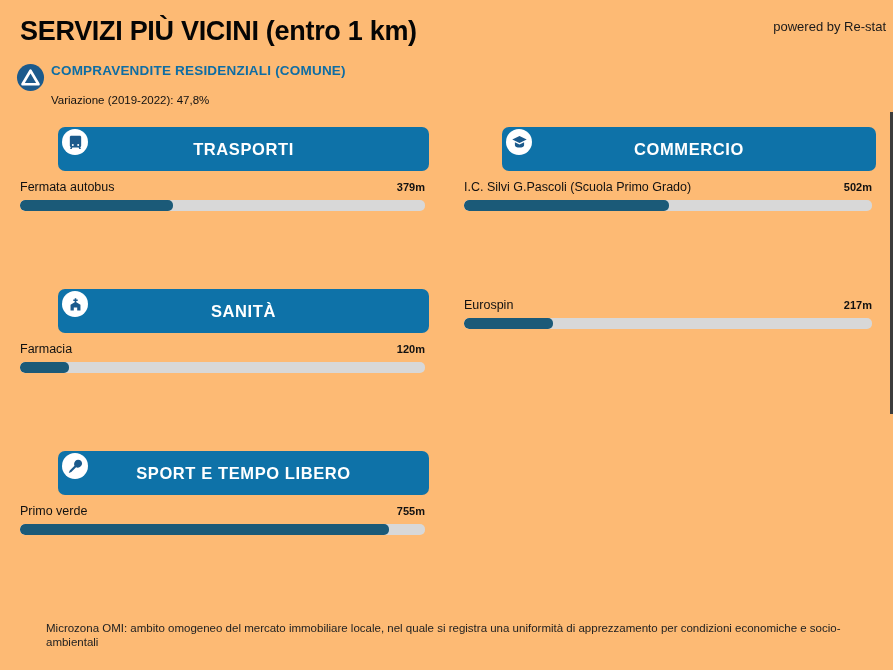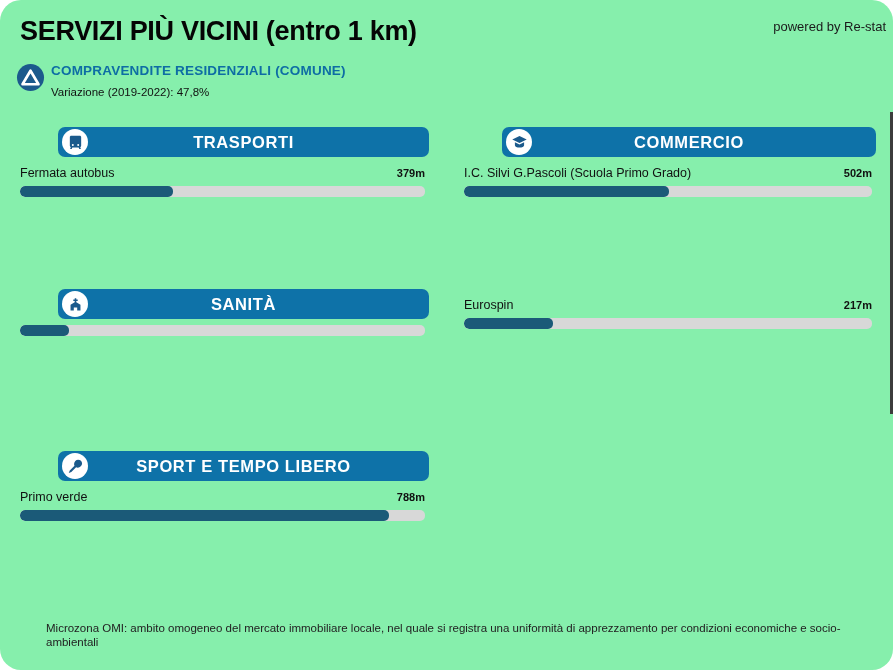--- a/index.html
+++ b/index.html
@@ -1,38 +1,38 @@
 <!DOCTYPE html>
 <html><head>
 <meta charset="utf-8">
 <style>
   * { margin:0; padding:0; box-sizing:border-box; }
   html,body { background:#ffffff; }
   body { font-family:"Liberation Sans", sans-serif; }
   .canvas {
-    position:relative; width:893px; height:670px; background:#86efac; overflow:hidden;border-radius:21px;
+    position:relative; width:893px; height:670px; background:#fdba74; overflow:hidden;
   }
   .page-title {
     position:absolute; left:20px; top:16px;
     font-size:27px; font-weight:800; color:#050505; letter-spacing:-0.3px;
   }
   .powered-by {
     position:absolute; right:7px; top:19px;
     font-size:13px; color:#1a1a1a;
   }
   .summary {
     position:absolute; left:16px; top:63px; display:flex; align-items:flex-start;
   }
   .summary .icon-wrap { width:29px; height:29px; margin-right:6px; flex:0 0 auto; }
   .summary-text .s-title { font-size:13.5px; font-weight:bold; color:#0e6da4; letter-spacing:0.2px; }
-  .summary-text .s-sub { font-size:11.5px; color:#111; margin-top:8px; }
+  .summary-text .s-sub { font-size:11.5px; color:#111; margin-top:16px; }
 
   .card { position:absolute; }
   .card-header {
-    position:relative; height:30px; border-radius:7px;
+    position:relative; height:44px; border-radius:7px;
     background:#0e72a8; display:flex; align-items:center; justify-content:center;margin-left:40px;
   }
   .card-header .icon-circle {
     position:absolute; left:4px; top:2px; width:26px; height:26px;
     background:#fff; border-radius:50%;
     display:flex; align-items:center; justify-content:center;
   }
   .icon-circle svg { width:17px; height:17px; }
   .card-title {
     color:#fff; font-weight:bold; font-size:16.5px; letter-spacing:0.6px;
@@ -116,20 +116,24 @@
 
   <div class="card" style="left:18px; top:289px; width:411px;">
     <div class="card-header">
       <span class="icon-circle">
         <svg viewBox="0 0 24 24" fill="#1b5a8c">
           <path d="M5 20.5v-8l7-4.5 7 4.5v8h-4.6v-4.4H9.6v4.4H5zM10.9 3h2.2v2h2v2.2h-2v2h-2.2v-2h-2V5h2V3z"></path>
         </svg>
       </span>
       <span class="card-title">SANITÀ</span>
     </div>
+    <div class="card-row">
+      <span class="item-label">Farmacia</span>
+      <span class="item-distance">120m</span>
+    </div>
     <div class="bar-track">
       <div class="bar-fill" style="width: 12%;"></div>
     </div>
   </div>
 
   <div class="card" style="left:462px; top:289px; width:414px;">
     <div class="card-row">
       <span class="item-label">Eurospin</span>
       <span class="item-distance">217m</span>
     </div>
@@ -142,21 +146,21 @@
     <div class="card-header">
       <span class="icon-circle">
         <svg viewBox="0 0 24 24" fill="#1b5a8c">
           <path d="M15.7 2.3c-3 0-5.7 2.8-5.7 6.1 0 .9.2 1.7.6 2.4l-6.7 6.7-1.4 3.6 3.6-1.4 6.7-6.7c.7.4 1.5.6 2.4.6 3.3 0 6.1-2.7 6.1-5.7 0-3.3-2.4-5.6-5.6-5.6z"></path>
         </svg>
       </span>
       <span class="card-title">SPORT E TEMPO LIBERO</span>
     </div>
     <div class="card-row">
       <span class="item-label">Primo verde</span>
-      <span class="item-distance">788m</span>
+      <span class="item-distance">755m</span>
     </div>
     <div class="bar-track">
       <div class="bar-fill" style="width: 91.1%;"></div>
     </div>
   </div>
 
   <div class="footer-note">Microzona OMI: ambito omogeneo del mercato immobiliare locale, nel quale si registra una uniformità di apprezzamento per condizioni economiche e socio-ambientali</div>
   <div class="edge-strip"></div>
 
 </div>

